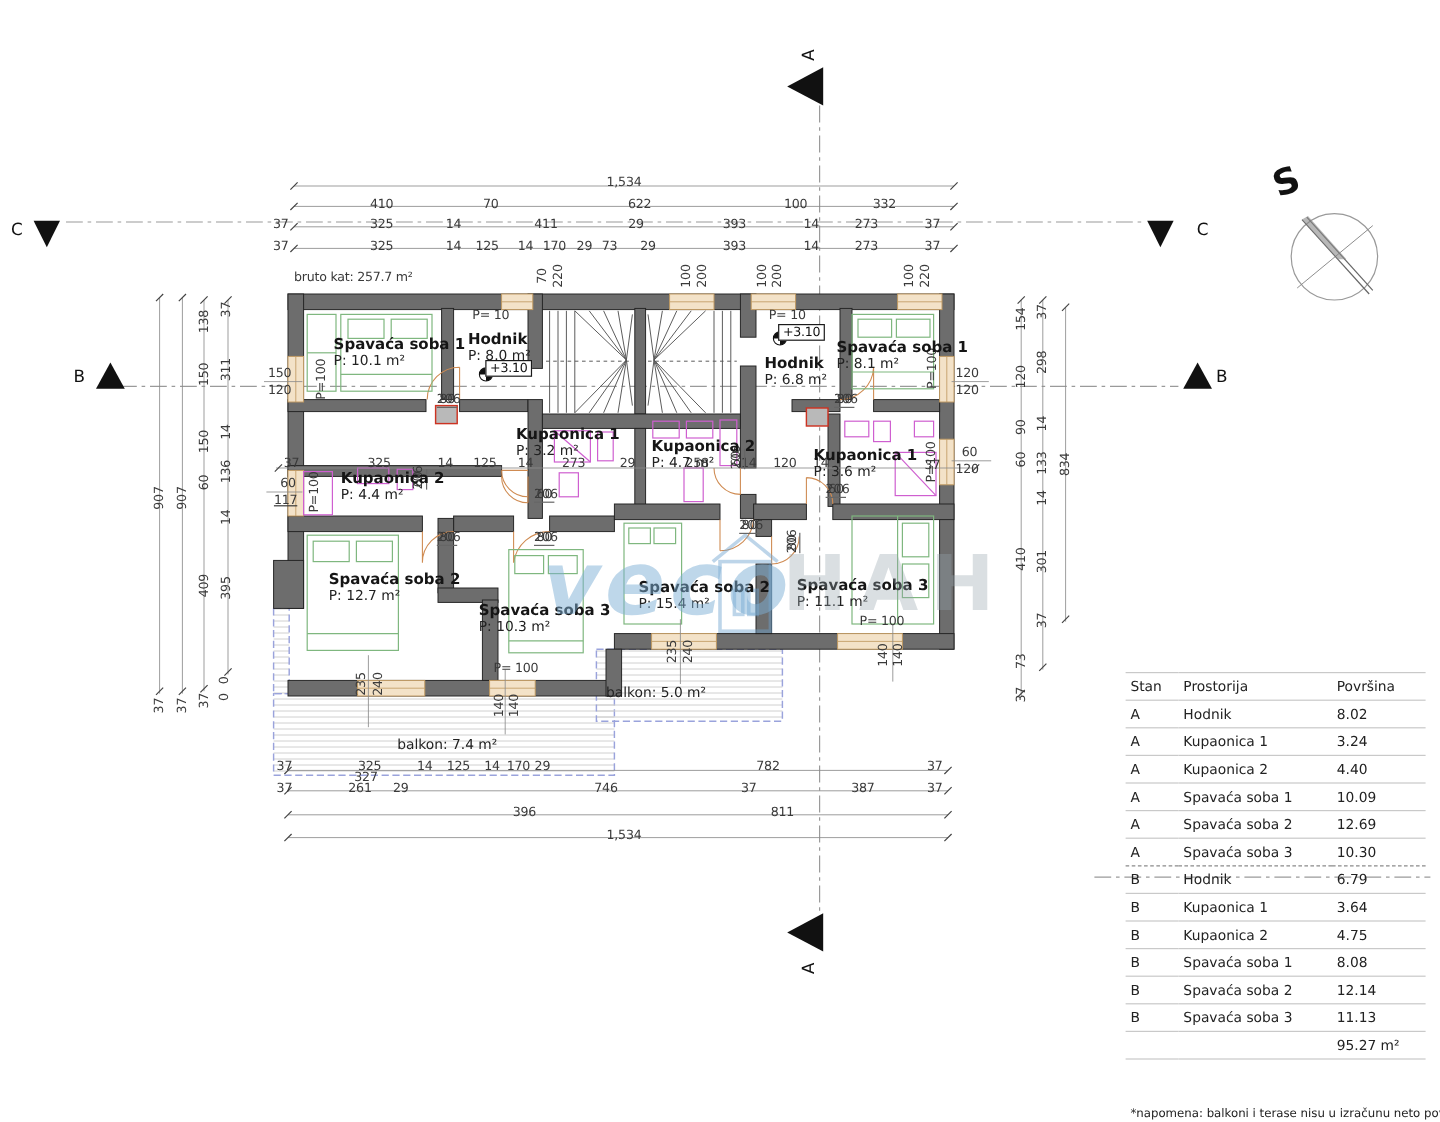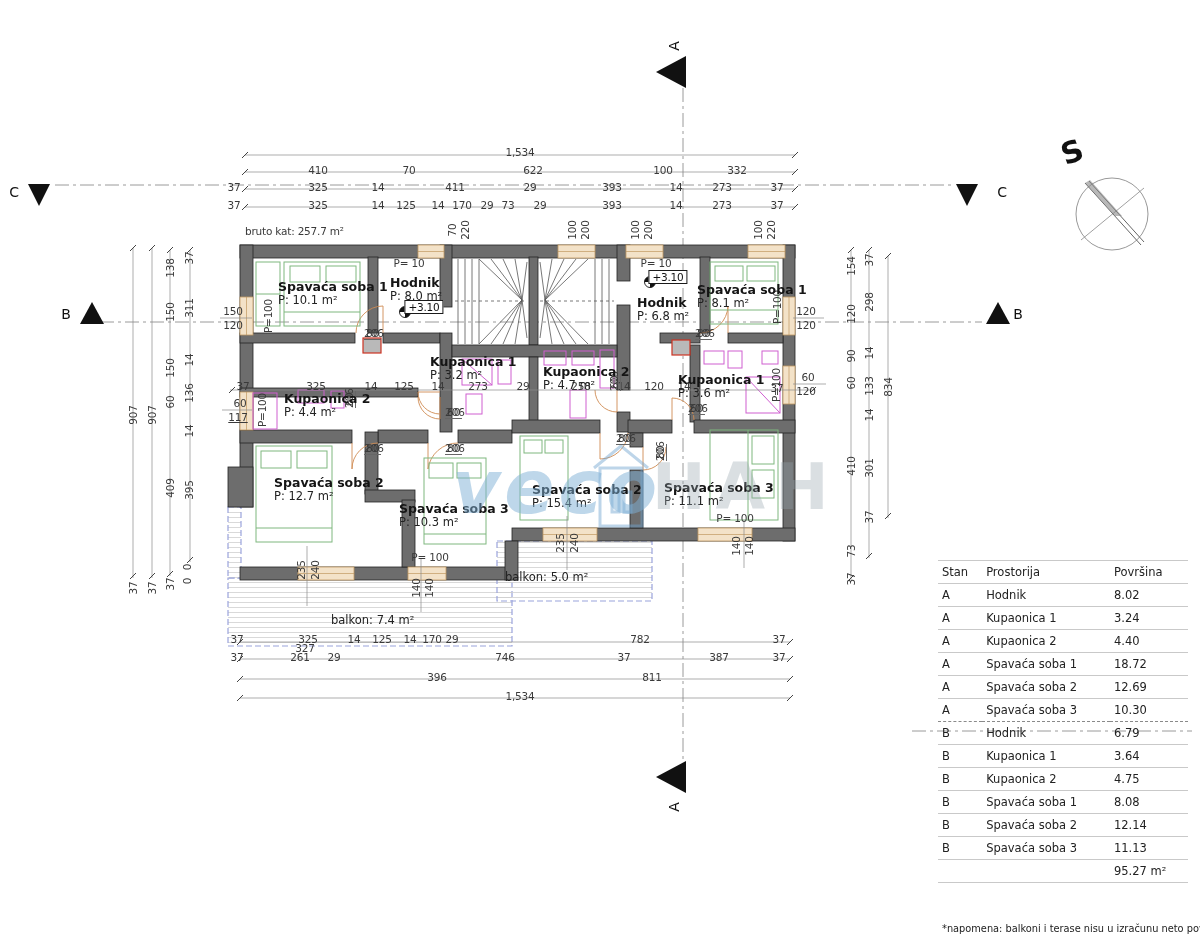--- a/index.html
+++ b/index.html
@@ -461,21 +461,21 @@
           <td>3.24</td>
         </tr>
         <tr>
           <td>A</td>
           <td>Kupaonica 2</td>
           <td>4.40</td>
         </tr>
         <tr>
           <td>A</td>
           <td>Spavaća soba 1</td>
-          <td>18.72</td>
+          <td>10.09</td>
         </tr>
         <tr>
           <td>A</td>
           <td>Spavaća soba 2</td>
           <td>12.69</td>
         </tr>
         <tr>
           <td>A</td>
           <td>Spavaća soba 3</td>
           <td>10.30</td>

